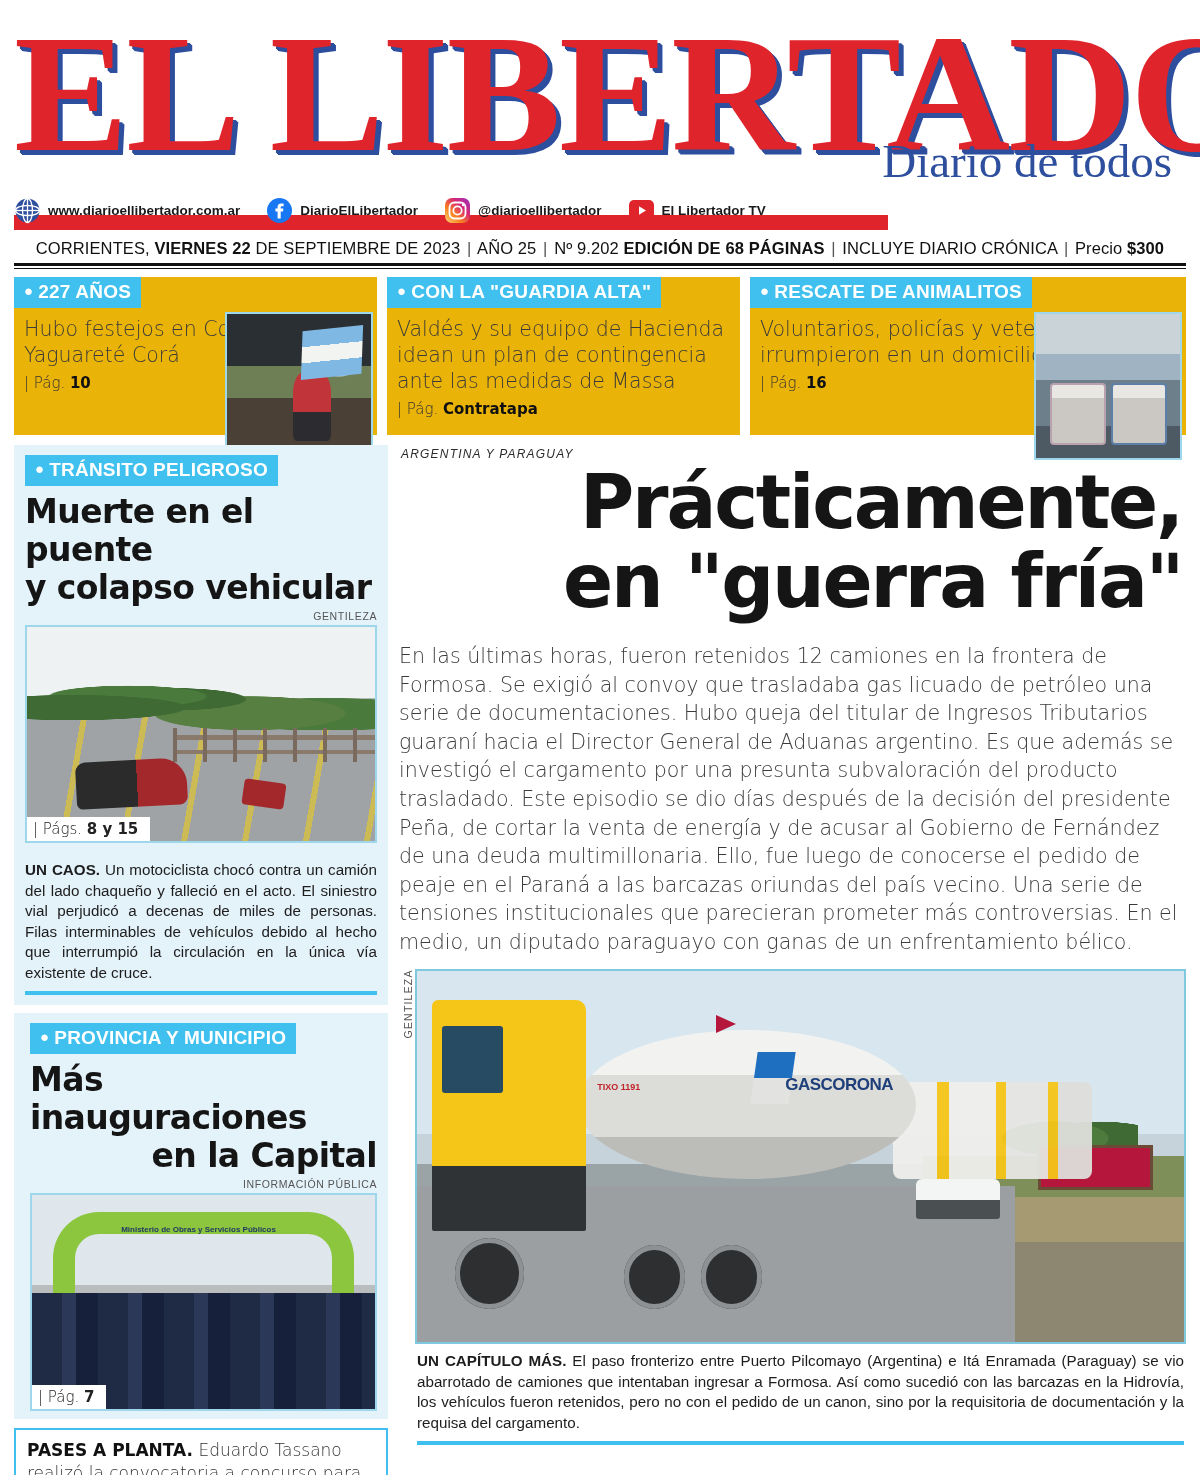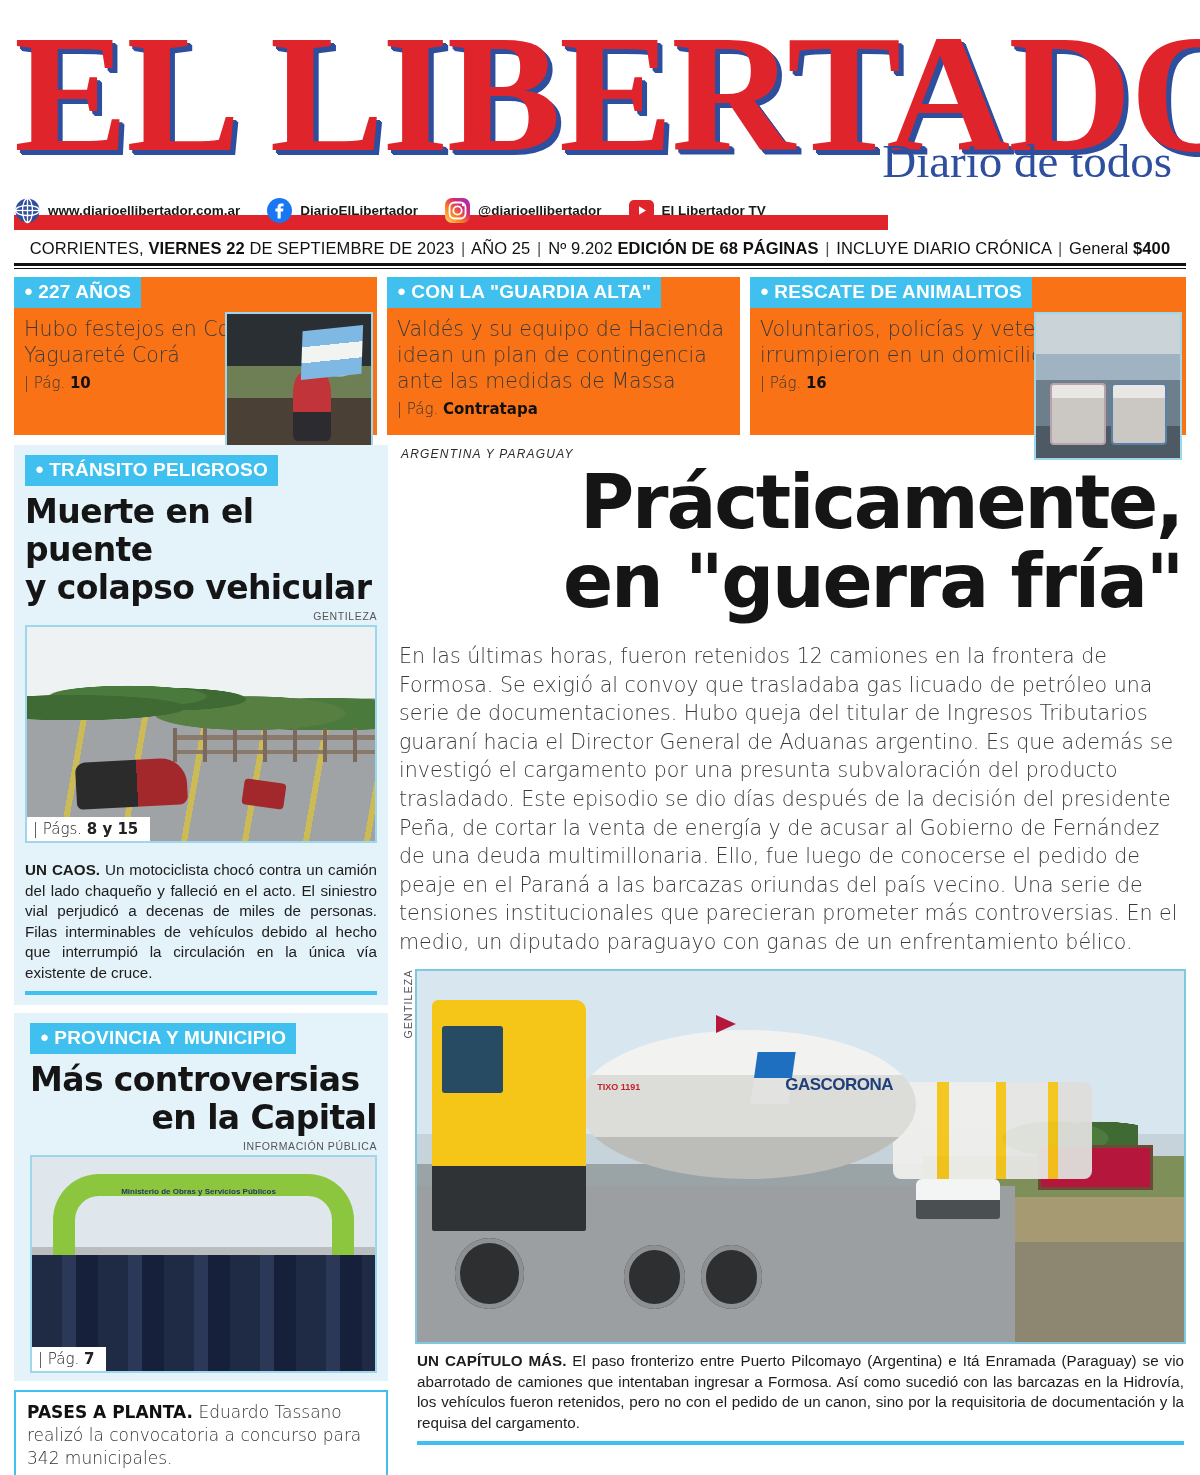--- a/index.html
+++ b/index.html
@@ -65,21 +65,21 @@
     padding-bottom:5px;
     white-space:nowrap;
   }
   .dateline b { font-weight:700; }
   .dateline .sep { color:#555; padding:0 2px; }
   .rule-thick { height:3px; background:#111; }
   .rule-thin  { height:1px; background:#111; margin-top:2px; }
 
   
   .teasers { display:flex; margin:8px 14px 0 14px; gap:10px; height:158px; }
-  .teaser { position:relative; background:#f97316; flex:1 1 0; display:flex; flex-direction:column; }
+  .teaser { position:relative; background:#eab308; flex:1 1 0; display:flex; flex-direction:column; }
   .teaser.t1 { flex:0 0 363px; }
   .teaser.t2 { flex:0 0 353px; }
   .teaser.t3 { flex:1 1 auto; }
   .kicker {
     background:#3FC0EE; color:#fff; font-weight:700; font-size:19px;
     padding:4px 10px 5px 10px; letter-spacing:0.2px; display:inline-block;
     align-self:flex-start; white-space:nowrap;
   }
   .kicker .dot { font-size:15px; vertical-align:2px; margin-right:5px; }
   .teaser-body { position:relative; flex:1; padding:8px 10px 4px 10px; }
@@ -418,22 +418,22 @@
       <b>VIERNES 22</b>
       <span>DE SEPTIEMBRE DE 2023</span>
       <span class="sep">|</span>
       <span>AÑO 25</span>
       <span class="sep">|</span>
       <span>Nº 9.202</span>
       <b>EDICIÓN DE 68 PÁGINAS</b>
       <span class="sep">|</span>
       <span>INCLUYE DIARIO CRÓNICA</span>
       <span class="sep">|</span>
-      <span>General</span>
-      <b>$400</b>
+      <span>Precio</span>
+      <b>$300</b>
     </div>
     <div class="rule-thick"></div>
     <div class="rule-thin"></div>
   </div>
 
   <div class="teasers">
 
     <div class="teaser t1">
       <div class="kicker">
         <span class="dot">●</span><span>227 AÑOS</span>
@@ -507,21 +507,21 @@
 
       <div class="leadcap">
         <p><b>UN CAOS.</b><span> Un motociclista chocó contra un camión del lado chaqueño y falleció en el acto. El siniestro vial perjudicó a decenas de miles de personas. Filas interminables de vehículos debido al hecho que interrumpió la circulación en la única vía existente de cruce.</span></p>
         <div class="cyanrule"></div>
       </div>
 
       <div class="lblock" style="margin-top:8px;padding-left:16px;">
         <div class="kicker">
           <span class="dot">●</span><span>PROVINCIA Y MUNICIPIO</span>
         </div>
-        <div class="lhead">Más controversias</div>
+        <div class="lhead">Más inauguraciones</div>
         <div class="lhead right">en la Capital</div>
         <div class="credit">INFORMACIÓN PÚBLICA</div>
         <div class="lphoto">
           <div class="ph-arch">
             <div class="arch-shape"></div>
             <div class="arch-txt">Ministerio de Obras y Servicios Públicos</div>
             <div class="arch-ribbon"></div>
             <div class="arch-crowd"></div>
           </div>
           <div class="pagbadge">

